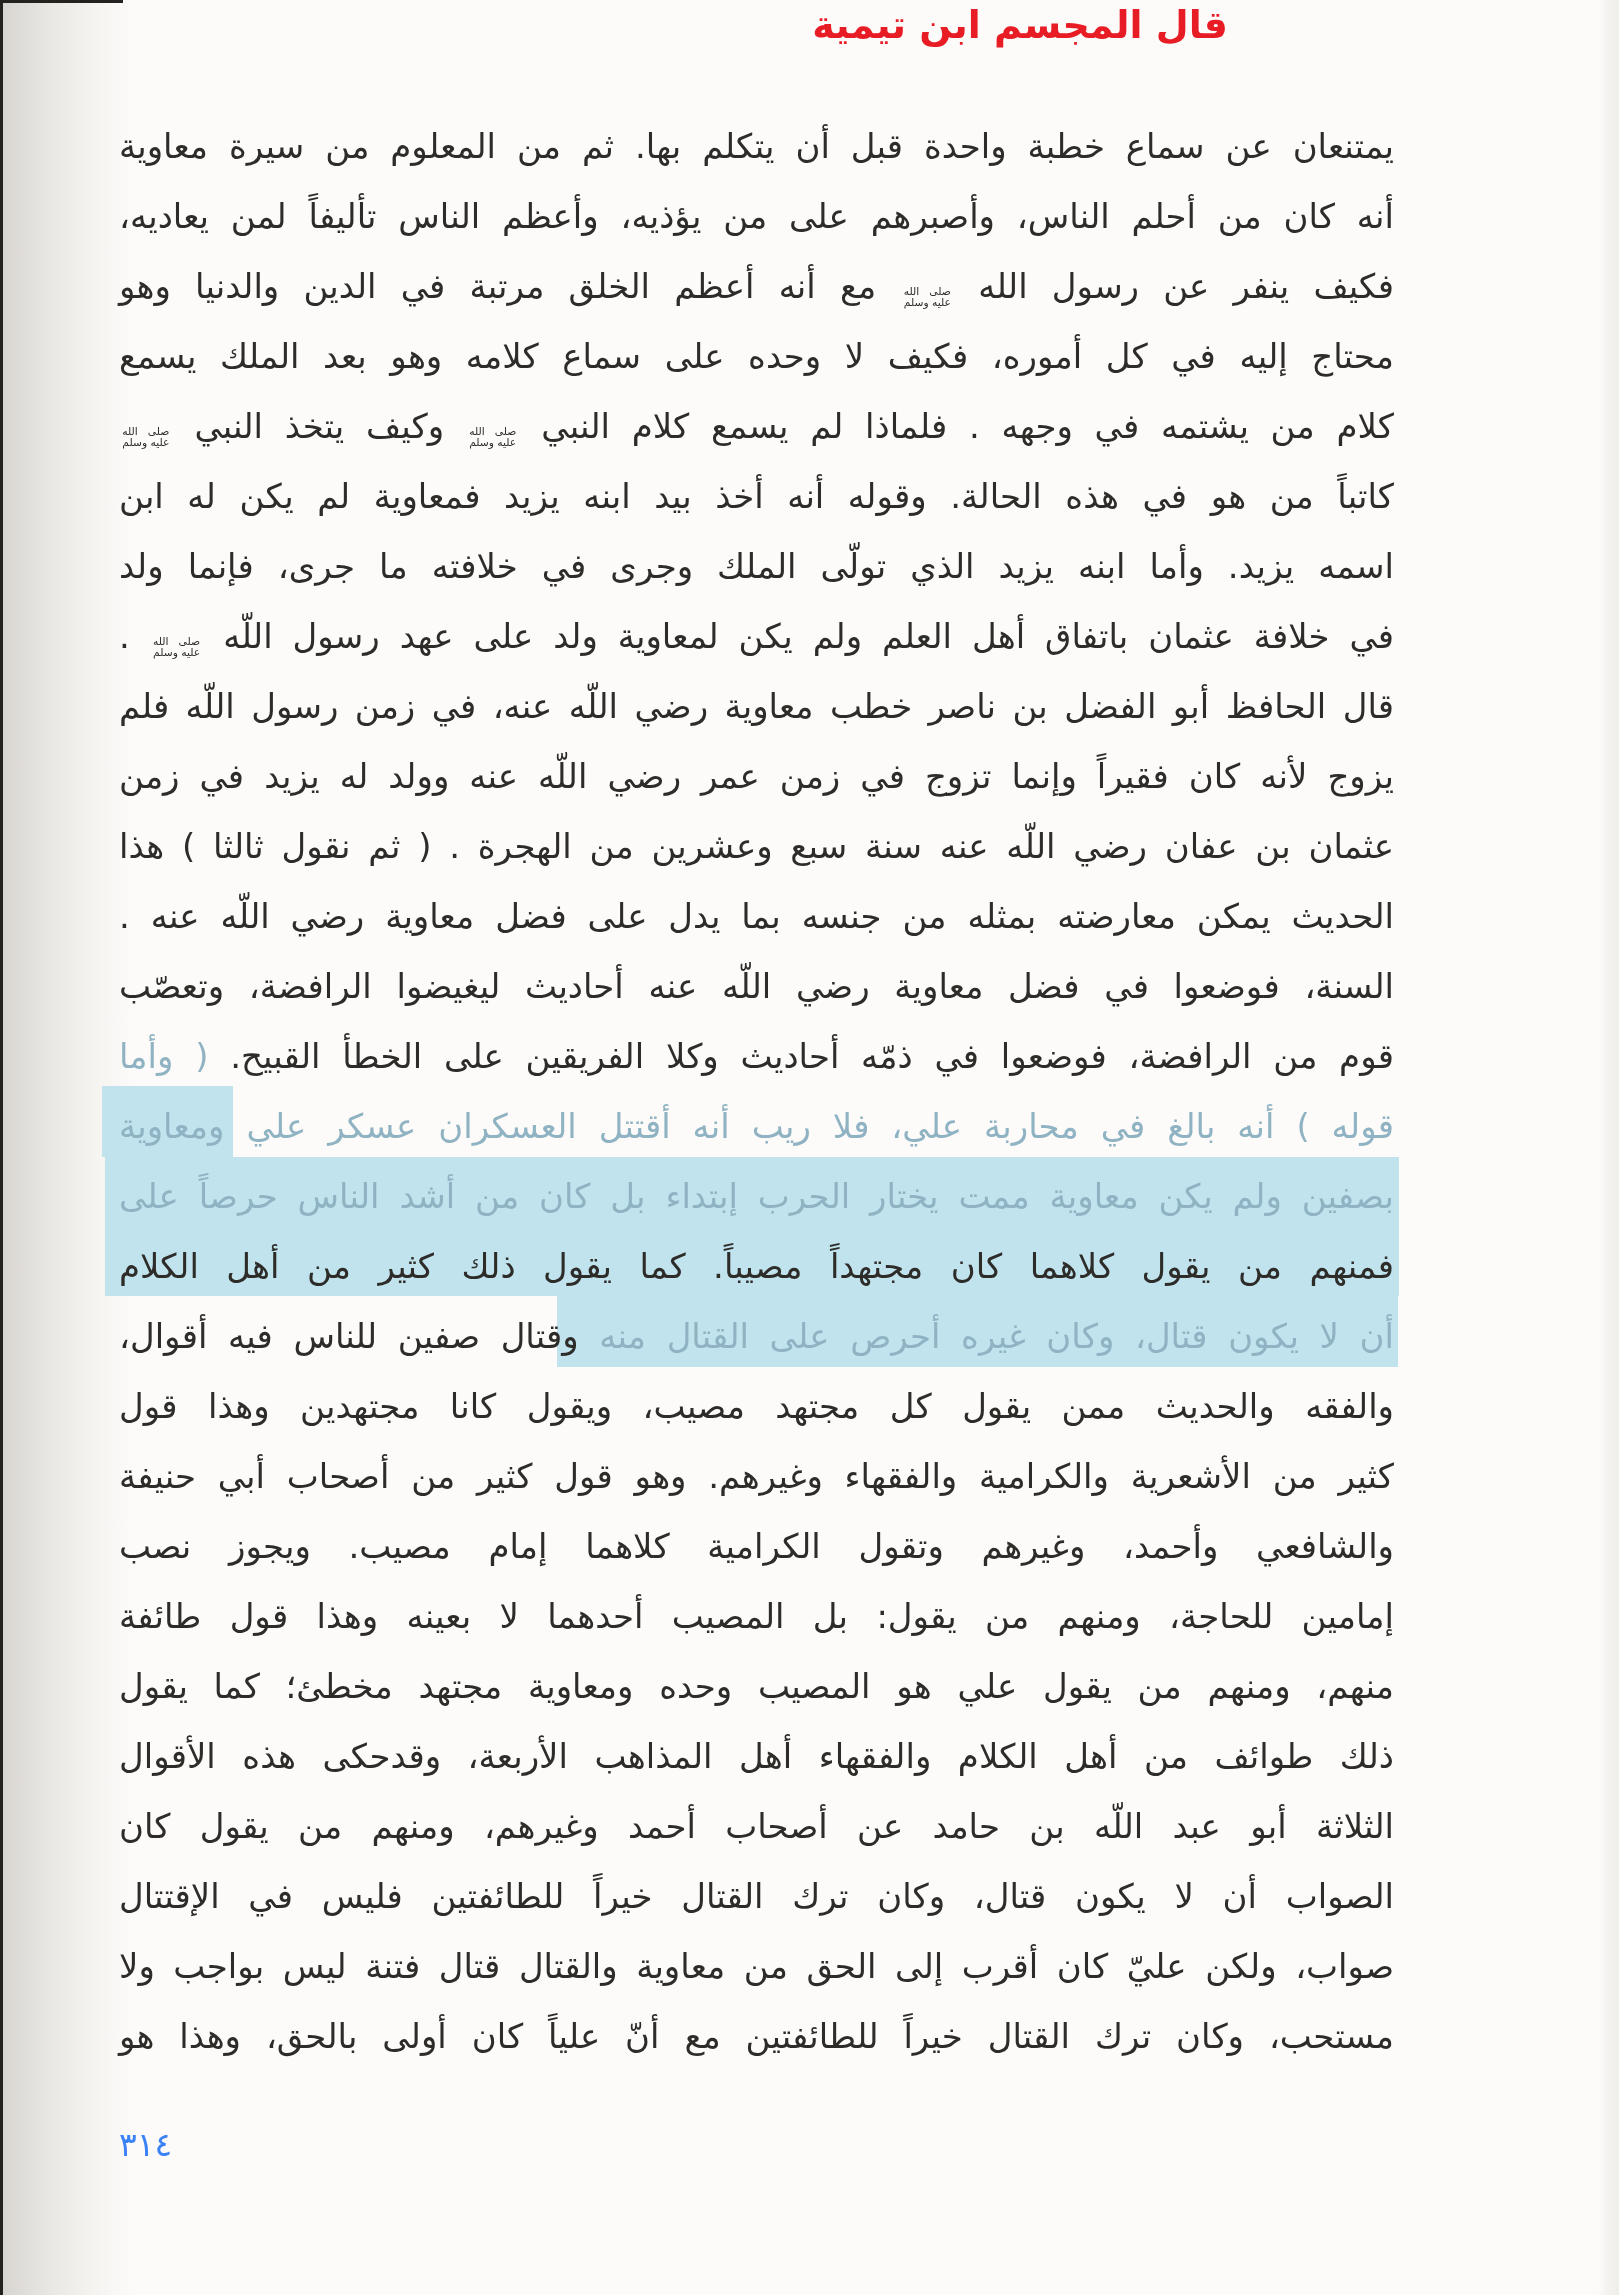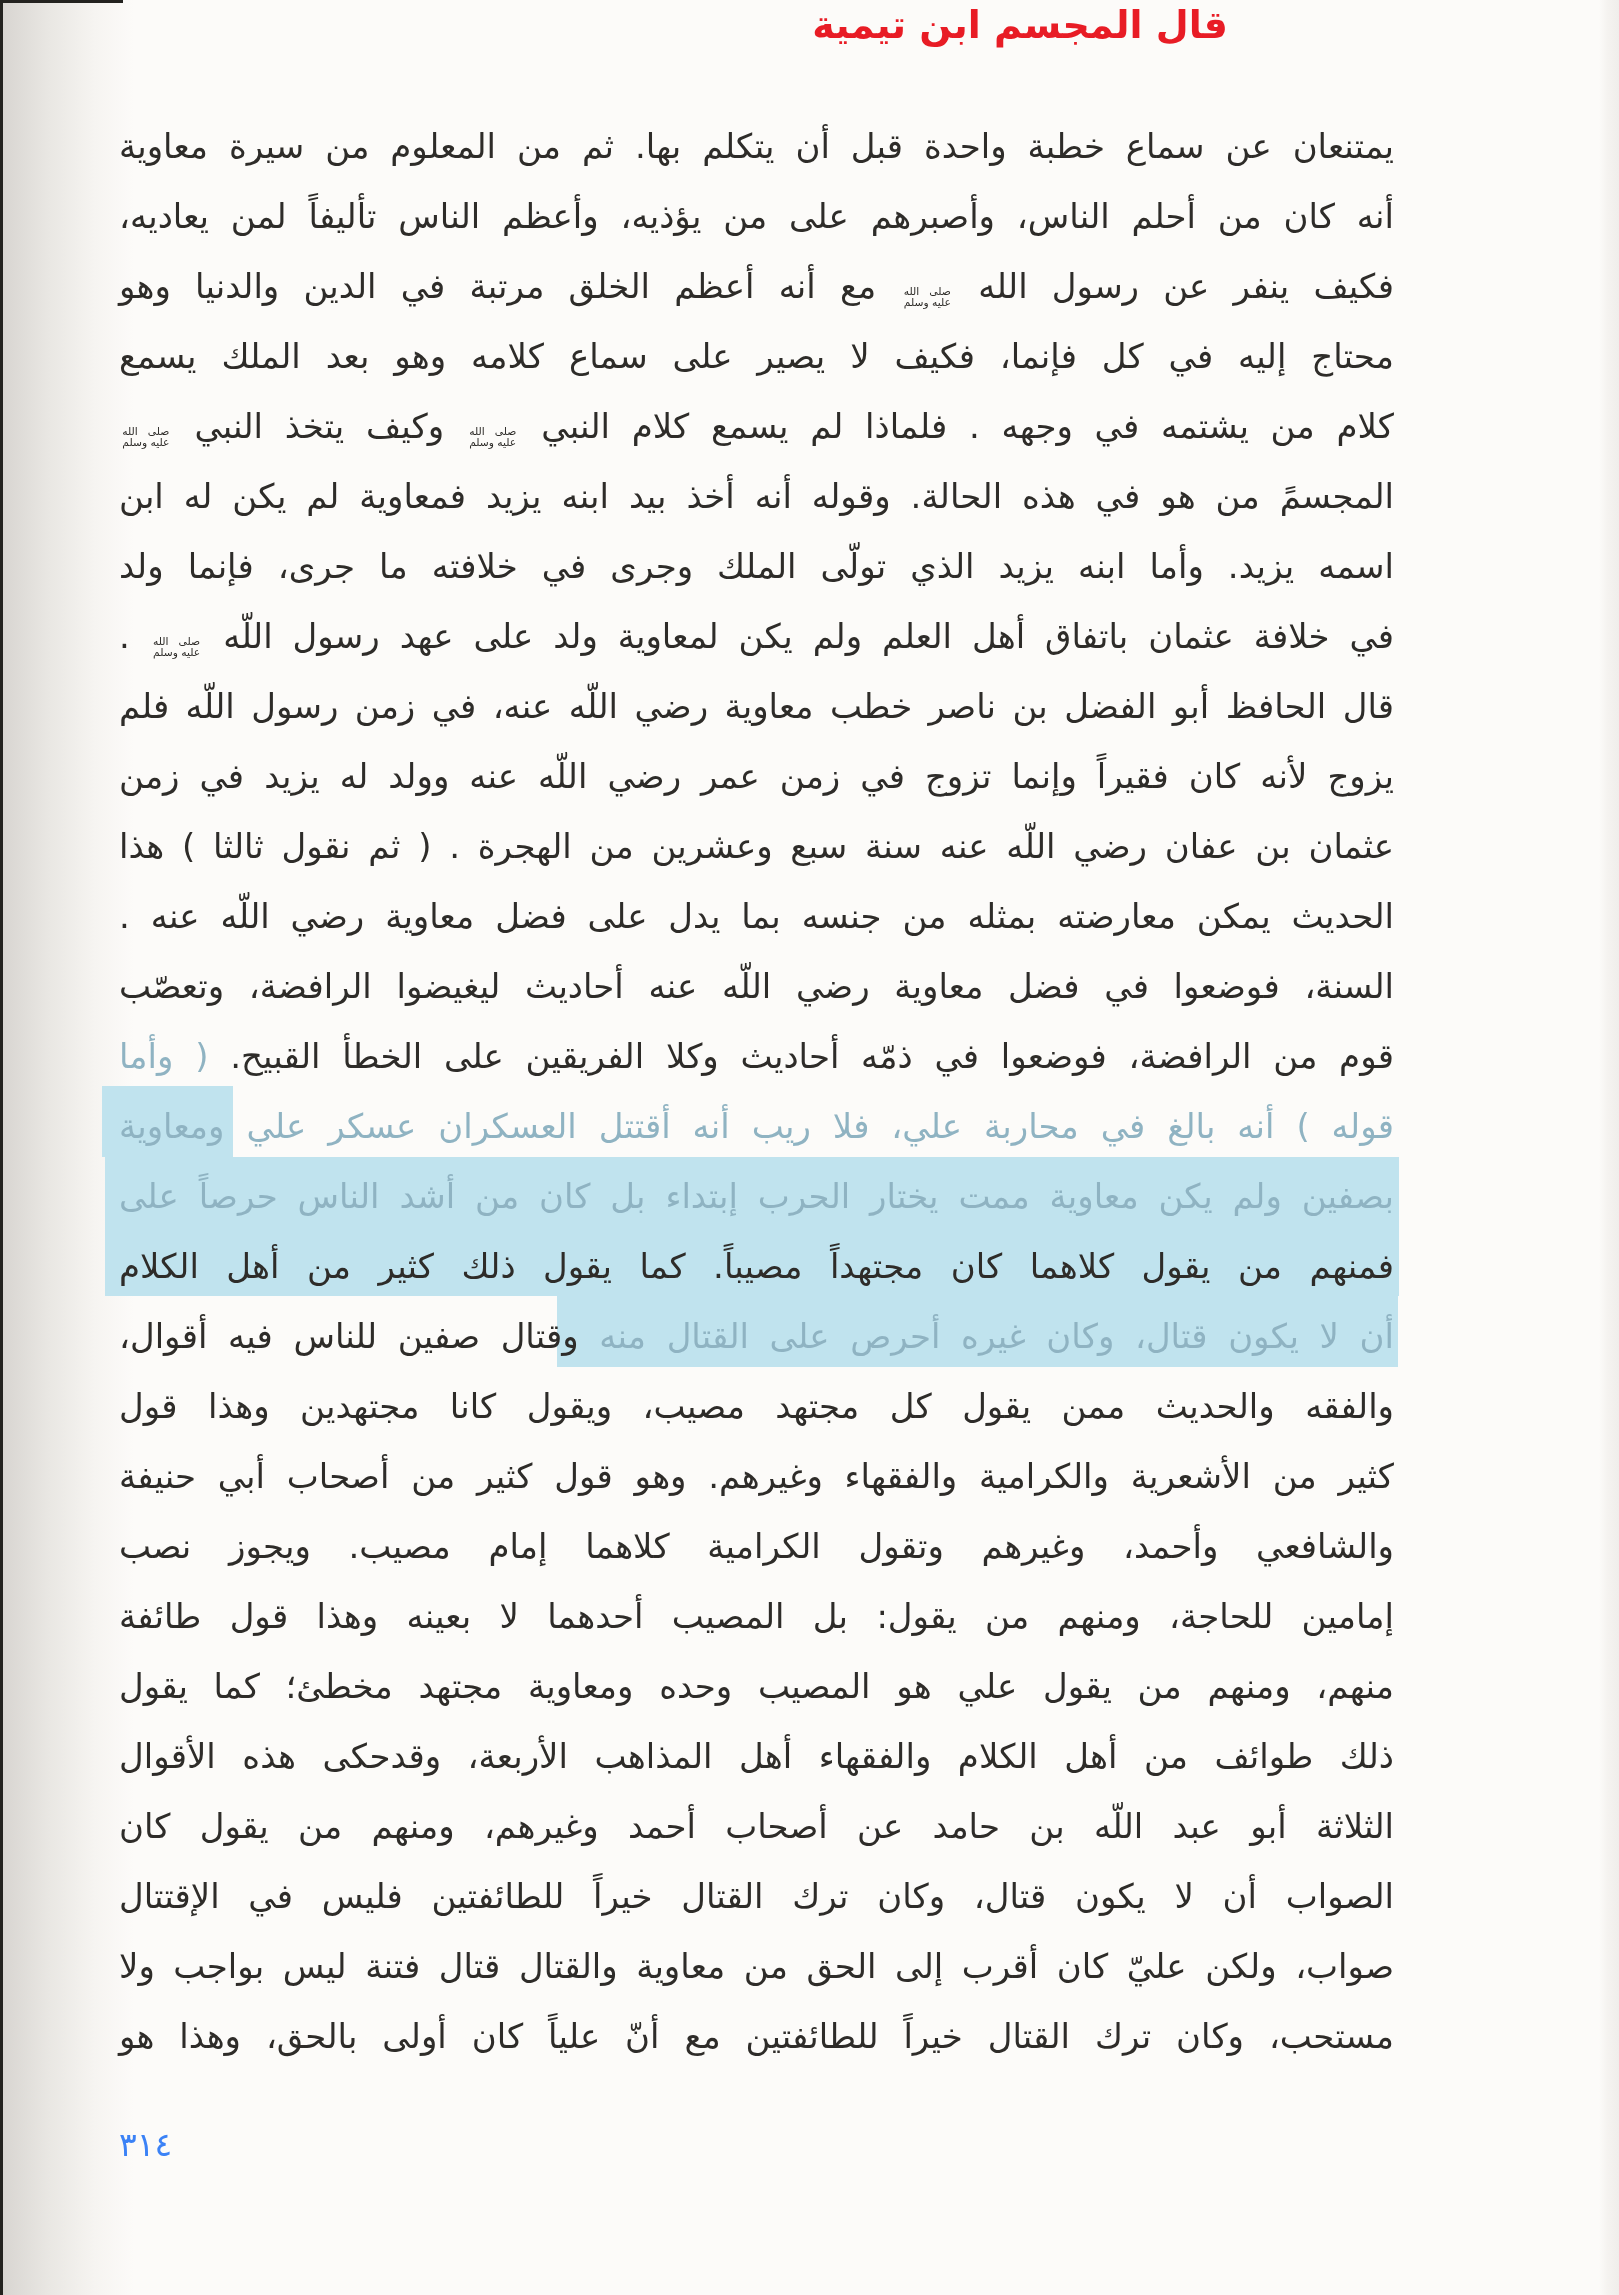--- a/index.html
+++ b/index.html
@@ -75,23 +75,23 @@
       <div class="hl-rect" style="left: 105px; top: 1157px; width: 1294px; height: 139px;"></div>
       <div class="hl-rect" style="left: 557px; top: 1296px; width: 841px; height: 71px;"></div>
     </div>
 
   <div class="annotation">قال المجسم ابن تيمية</div>
 
   <div class="text-block">
       <div class="line"><span>يمتنعان عن سماع خطبة واحدة قبل أن يتكلم بها. ثم من المعلوم من سيرة معاوية</span></div>
       <div class="line"><span>أنه كان من أحلم الناس، وأصبرهم على من يؤذيه، وأعظم الناس تأليفاً لمن يعاديه،</span></div>
       <div class="line"><span>فكيف ينفر عن رسول الله <span class="saw"><span>صلى الله</span><span>عليه وسلم</span></span> مع أنه أعظم الخلق مرتبة في الدين والدنيا وهو</span></div>
-      <div class="line"><span>محتاج إليه في كل فإنما، فكيف لا يصير على سماع كلامه وهو بعد الملك يسمع</span></div>
+      <div class="line"><span>محتاج إليه في كل أموره، فكيف لا وحده على سماع كلامه وهو بعد الملك يسمع</span></div>
       <div class="line"><span>كلام من يشتمه في وجهه . فلماذا لم يسمع كلام النبي <span class="saw"><span>صلى الله</span><span>عليه وسلم</span></span> وكيف يتخذ النبي <span class="saw"><span>صلى الله</span><span>عليه وسلم</span></span></span></div>
-      <div class="line"><span>المجسمً من هو في هذه الحالة. وقوله أنه أخذ بيد ابنه يزيد فمعاوية لم يكن له ابن</span></div>
+      <div class="line"><span>كاتباً من هو في هذه الحالة. وقوله أنه أخذ بيد ابنه يزيد فمعاوية لم يكن له ابن</span></div>
       <div class="line"><span>اسمه يزيد. وأما ابنه يزيد الذي تولّى الملك وجرى في خلافته ما جرى، فإنما ولد</span></div>
       <div class="line"><span>في خلافة عثمان باتفاق أهل العلم ولم يكن لمعاوية ولد على عهد رسول اللّه <span class="saw"><span>صلى الله</span><span>عليه وسلم</span></span> .</span></div>
       <div class="line"><span>قال الحافظ أبو الفضل بن ناصر خطب معاوية رضي اللّه عنه، في زمن رسول اللّه فلم</span></div>
       <div class="line"><span>يزوج لأنه كان فقيراً وإنما تزوج في زمن عمر رضي اللّه عنه وولد له يزيد في زمن</span></div>
       <div class="line"><span>عثمان بن عفان رضي اللّه عنه سنة سبع وعشرين من الهجرة . ( ثم نقول ثالثا ) هذا</span></div>
       <div class="line"><span>الحديث يمكن معارضته بمثله من جنسه بما يدل على فضل معاوية رضي اللّه عنه .</span></div>
       <div class="line"><span>السنة، فوضعوا في فضل معاوية رضي اللّه عنه أحاديث ليغيضوا الرافضة، وتعصّب</span></div>
       <div class="line"><span>قوم من الرافضة، فوضعوا في ذمّه أحاديث وكلا الفريقين على الخطأ القبيح. </span><span class="hl">( وأما</span></div>
       <div class="line"><span class="hl">قوله ) أنه بالغ في محاربة علي، فلا ريب أنه أقتتل العسكران عسكر علي ومعاوية</span></div>
       <div class="line"><span class="hl">بصفين ولم يكن معاوية ممت يختار الحرب إبتداء بل كان من أشد الناس حرصاً على</span></div>

